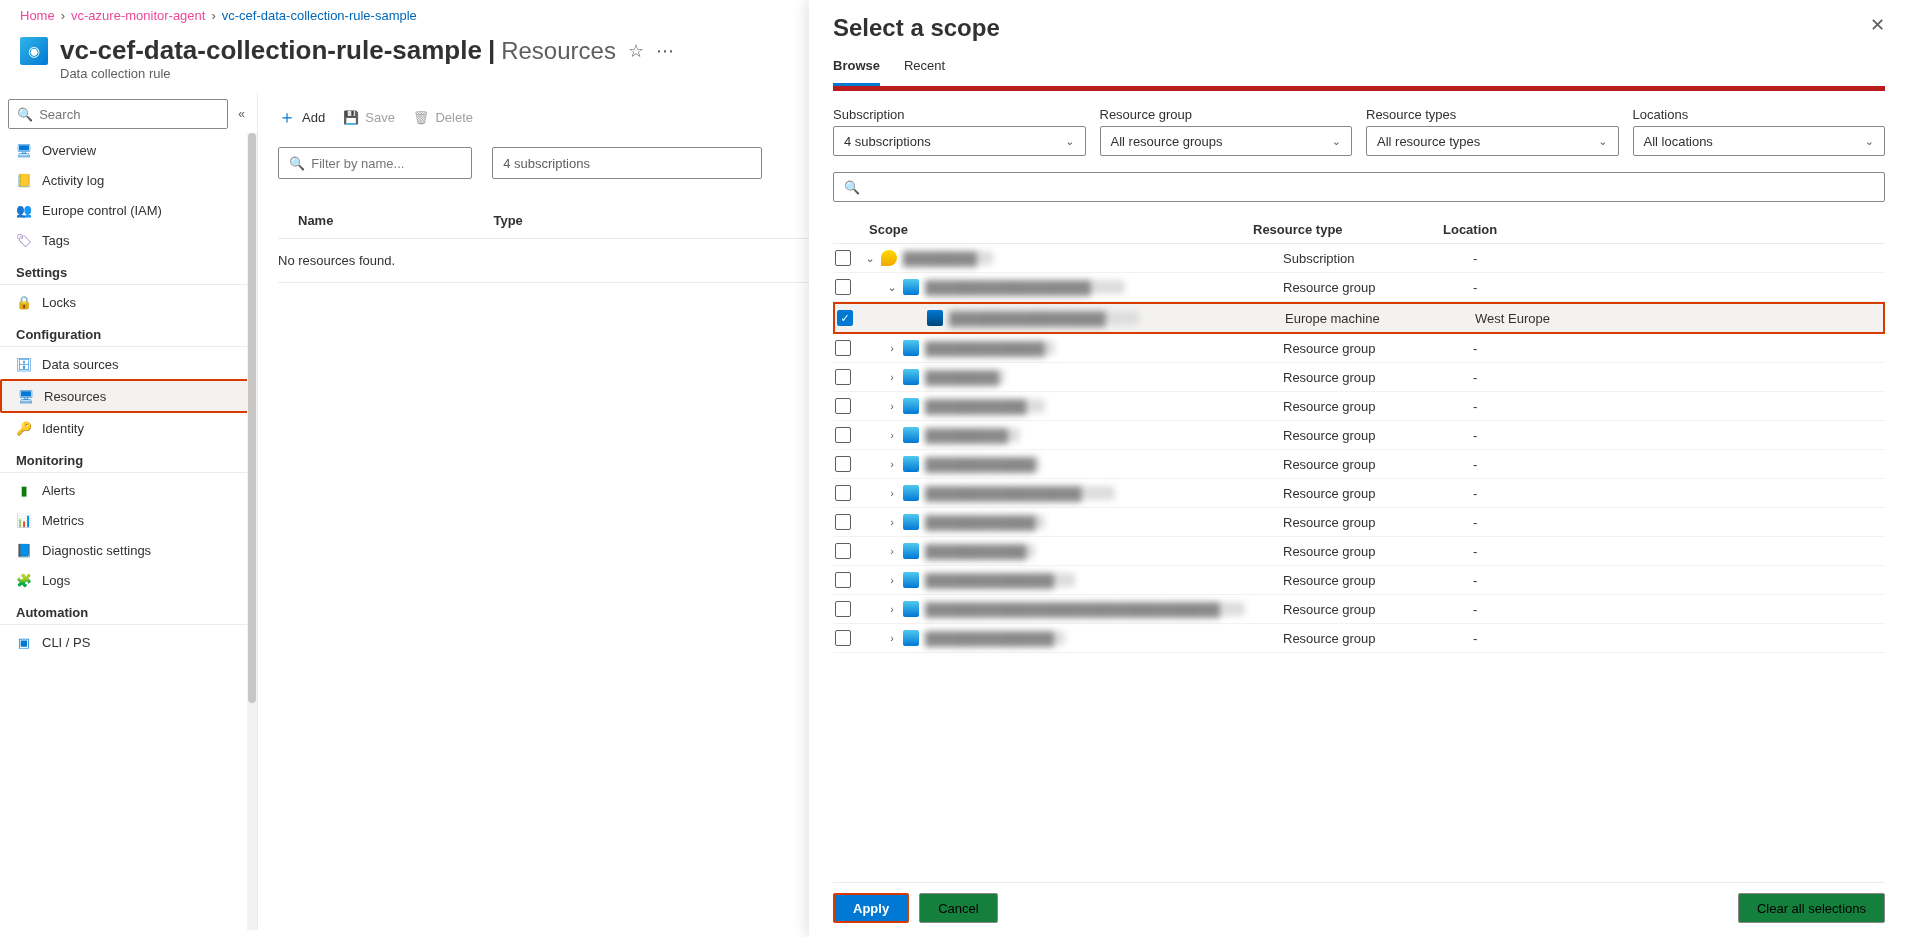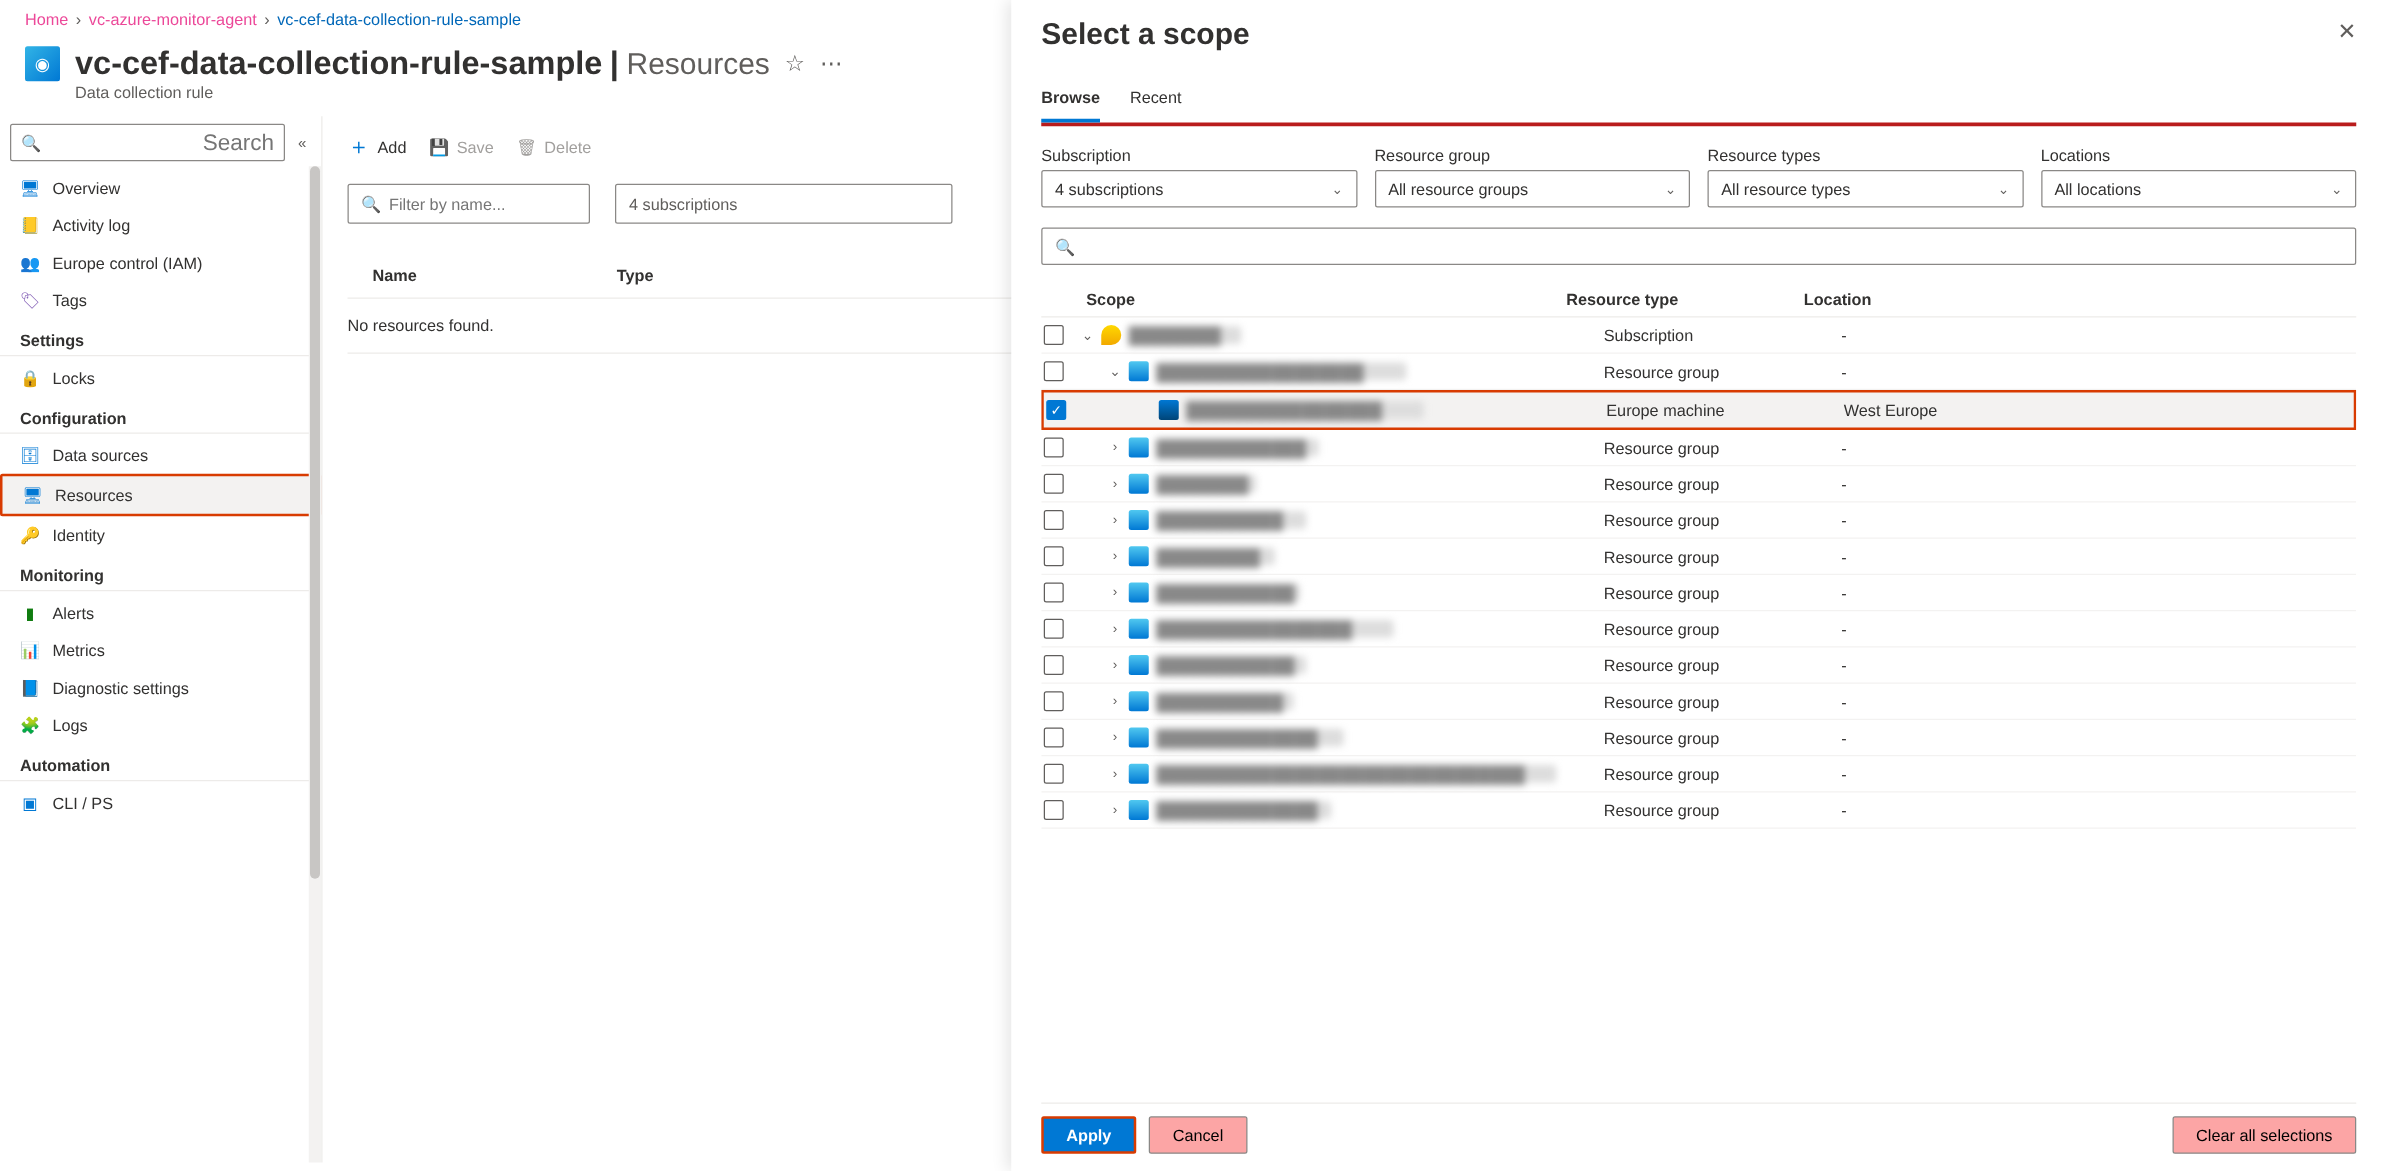--- a/index.html
+++ b/index.html
@@ -19,21 +19,21 @@
 .fav-icon, .more-icon { font-size: 18px; color: #605e5c; cursor: pointer; }
 .subtitle { padding: 0 20px 12px 60px; color: #605e5c; font-size: 13px; }
 
 
 .main-layout { display: flex; height: calc(100% - 100px); }
 
 
 .sidebar { width: 258px; border-right: 1px solid #edebe9; display: flex; flex-direction: column; position: relative; }
 .sidebar-search-row { display:flex; align-items:center; gap:6px; padding: 6px 8px; }
 .sidebar-search { flex:1; border: 1px solid #8a8886; border-radius: 2px; height: 30px; display: flex; align-items: center; padding: 0 8px; color: #605e5c; gap:6px;}
-.sidebar-search input { border:none; outline:none; width:100%; font-size:18px;text-align:right; }
+.sidebar-search input { border:none; outline:none; width:100%; font-size:13px; }
 .collapse-btn { color:#605e5c; cursor:pointer; font-size:12px; padding:4px;}
 .sidebar-list { overflow-y: auto; flex:1; }
 .s-section { padding: 10px 16px 4px; font-weight: 600; color: #323130; border-bottom:1px solid #edebe9; margin-bottom:2px;}
 .s-item { display:flex; align-items:center; gap:10px; padding: 7px 16px; cursor:pointer; color:#323130; }
 .s-item.selected { background:#f3f2f1; border:2px solid #d83b01; border-radius:2px; }
 .s-icon { width:16px; height:16px; display:inline-flex; align-items:center; justify-content:center; font-size:13px;}
 .scroll-track { position:absolute; right:0; top:40px; bottom:0; width:10px; background:#f3f2f1;}
 .scroll-thumb { background:#c8c6c4; width:8px; margin-left:1px; border-radius:4px;}
 
 
@@ -47,21 +47,21 @@
 .filter-input input { border:none; outline:none; font-size:13px; width:150px; }
 .filter-input.wide { width:270px; }
 .table-header { display:flex; border-bottom:1px solid #edebe9; margin-top:24px; padding:10px 20px; font-weight:600; gap:160px;}
 .table-empty { padding:14px 0; color:#323130; border-bottom:1px solid #edebe9;}
 
 
 .panel { position:absolute; right:0; top:0; bottom:0; width:1100px; background:#fff; box-shadow:-4px 0 12px rgba(0,0,0,.1); display:flex; flex-direction:column; padding: 14px 24px 0 24px; }
 .panel-head { display:flex; justify-content:space-between; align-items:flex-start; }
 .panel-title { font-size:24px; font-weight:600; }
 .close-x { font-size:18px; color:#605e5c; cursor:pointer; }
-.tabs { display:flex; gap:24px; margin-top:28px; border-bottom:3px solid #b91c1c;}
+.tabs { display:flex; gap:24px; margin-top:16px; border-bottom:5px solid #b91c1c;}
 .tab { padding:0 0 10px 0; cursor:pointer; color:#323130;}
 .tab.active { border-bottom:3px solid #0078d4; font-weight:600; color:#323130; }
 
 .filters { display:flex; gap:14px; margin-top:16px; }
 .filter-group { display:flex; flex-direction:column; gap:4px; flex:1;}
 .filter-label { font-size:13px; color:#323130;}
 .dropdown { border:1px solid #8a8886; border-radius:2px; height:30px; display:flex; align-items:center; justify-content:space-between; padding:0 10px; cursor:pointer; font-size:13px;}
 .dropdown .chev { color:#605e5c; font-size:11px;}
 
 .panel-search { margin-top:16px; border:1px solid #8a8886; border-radius:2px; height:30px; display:flex; align-items:center; padding:0 10px; gap:8px; color:#605e5c;}
@@ -81,21 +81,21 @@
 .node-icon { width:16px; height:16px; display:inline-block; margin-right:6px;}
 .ic-key{ background:linear-gradient(#ffd800,#f2a900); border-radius:50% 50% 50% 0;}
 .ic-rg { background:linear-gradient(#50c8f0,#0078d4); border-radius:2px;}
 .ic-vm { background:linear-gradient(#0078d4,#004578); border-radius:2px;}
 .blurred { filter: blur(3px); color:#888; background:#ddd; border-radius:3px; display:inline-block; height:14px;}
 .scope-cell { flex:0 0 420px; display:flex; align-items:center;}
 .type-cell { flex:0 0 190px;}
 .loc-cell { flex:1;}
 
 .panel-footer { display:flex; justify-content:space-between; align-items:center; padding:10px 0 14px 0; border-top:1px solid #edebe9; margin-top:auto;}
-.btn { height:30px; padding:0 18px; border:1px solid #8a8886; background:#fca5a5; border-radius:2px; cursor:pointer; font-size:13px;}
+.btn { height:30px; padding:0 18px; border:1px solid #8a8886; background:#15803d; border-radius:2px; cursor:pointer; font-size:13px;}
 .btn.primary { background:#0078d4; color:#fff; border-color:#0078d4; border:2px solid #d83b01; font-weight:600;}
 .footer-left { display:flex; gap:10px;}
 
 
 .i-blue{color:#0078d4;} .i-gray{color:#605e5c;} .i-green{color:#107c10;} .i-purple{color:#8764b8;} .i-orange{color:#d83b01;}
 </style>
 </head>
 <body>
 
 <div class="breadcrumb" id="breadcrumb">

